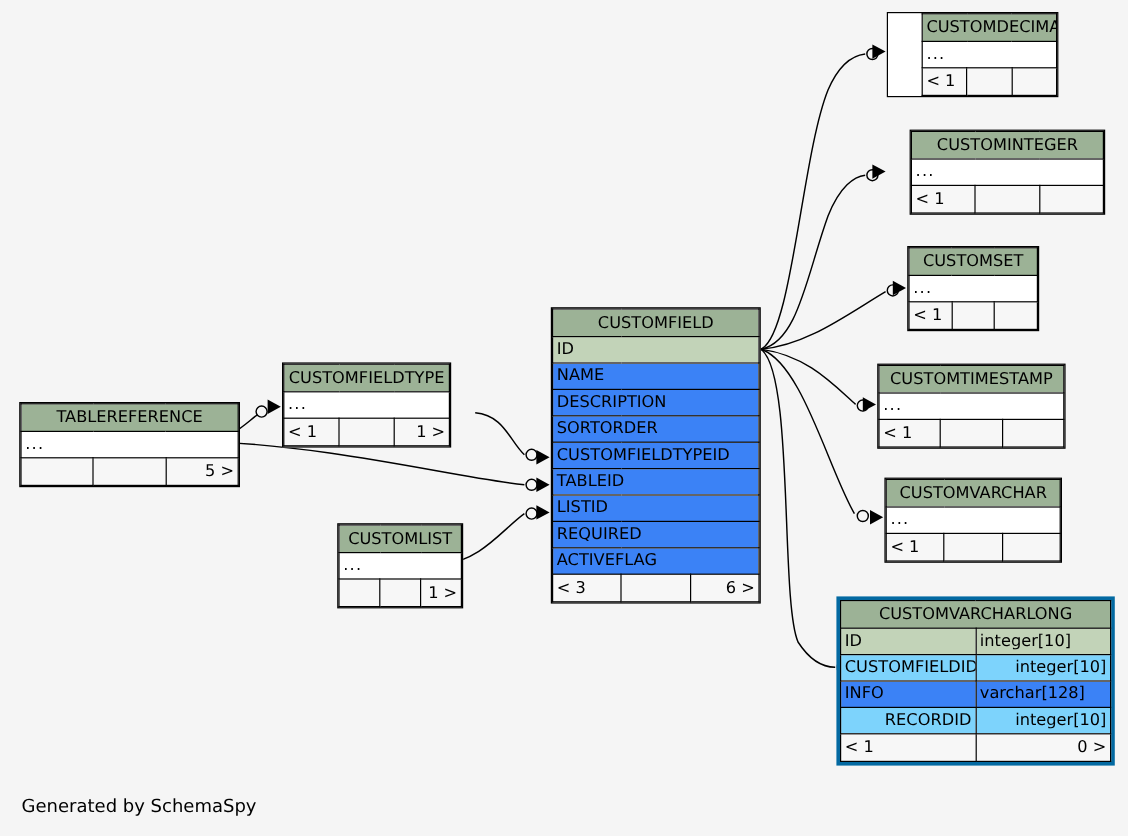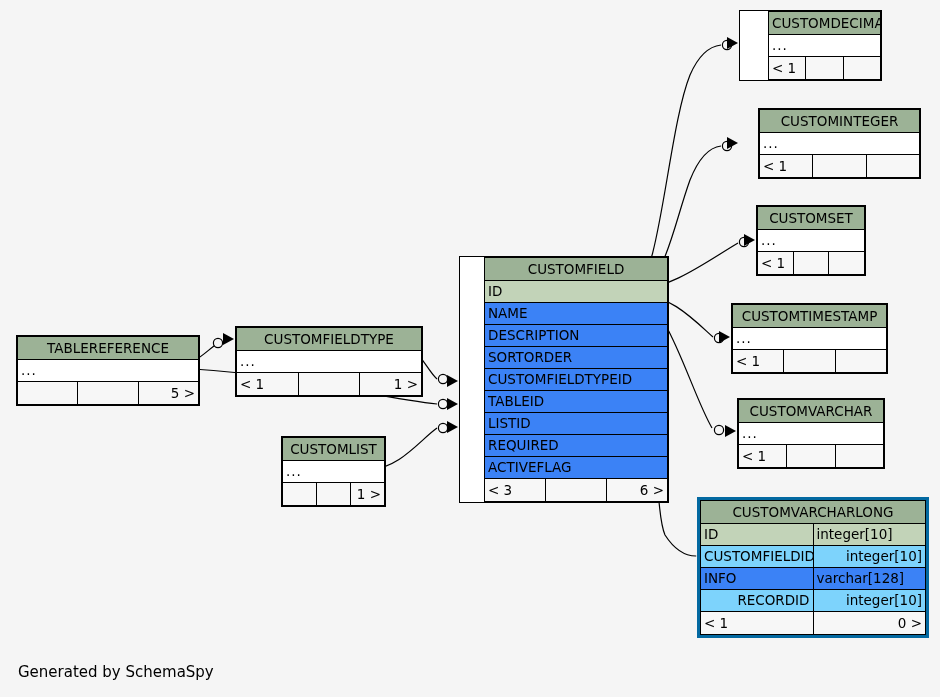--- a/index.html
+++ b/index.html
@@ -163,21 +163,21 @@
               <td colspan="3">...</td>
             </tr>
             <tr class="foot">
               <td class="left"></td>
               <td class="mid"></td>
               <td class="right">5 &gt;</td>
             </tr>
           </tbody>
         </table>
       </div>
-      <div class="table-node" style="left: 235px; top: 302px; width: 188px; margin-top: 24px;">
+      <div class="table-node" style="left: 235px; top: 302px; width: 141px;">
         <table class="tbl">
           <tbody>
             <tr class="hdr">
               <td colspan="3">CUSTOMFIELDTYPE</td>
             </tr>
             <tr class="row-dots">
               <td colspan="3">...</td>
             </tr>
             <tr class="foot">
               <td class="left">&lt; 1</td>
@@ -197,21 +197,21 @@
               <td colspan="3">...</td>
             </tr>
             <tr class="foot">
               <td class="left"></td>
               <td class="mid"></td>
               <td class="right">1 &gt;</td>
             </tr>
           </tbody>
         </table>
       </div>
-      <div class="table-node" style="left: 459px; top: 256px; width: 210px; padding-left: 24px;">
+      <div class="table-node" style="left: 459px; top: 256px; width: 175px;">
         <table class="tbl">
           <tbody>
             <tr class="hdr">
               <td colspan="3">CUSTOMFIELD</td>
             </tr>
             <tr class="row-pk">
               <td colspan="3">ID</td>
             </tr>
             <tr class="row-plain">
               <td colspan="3">NAME</td>

